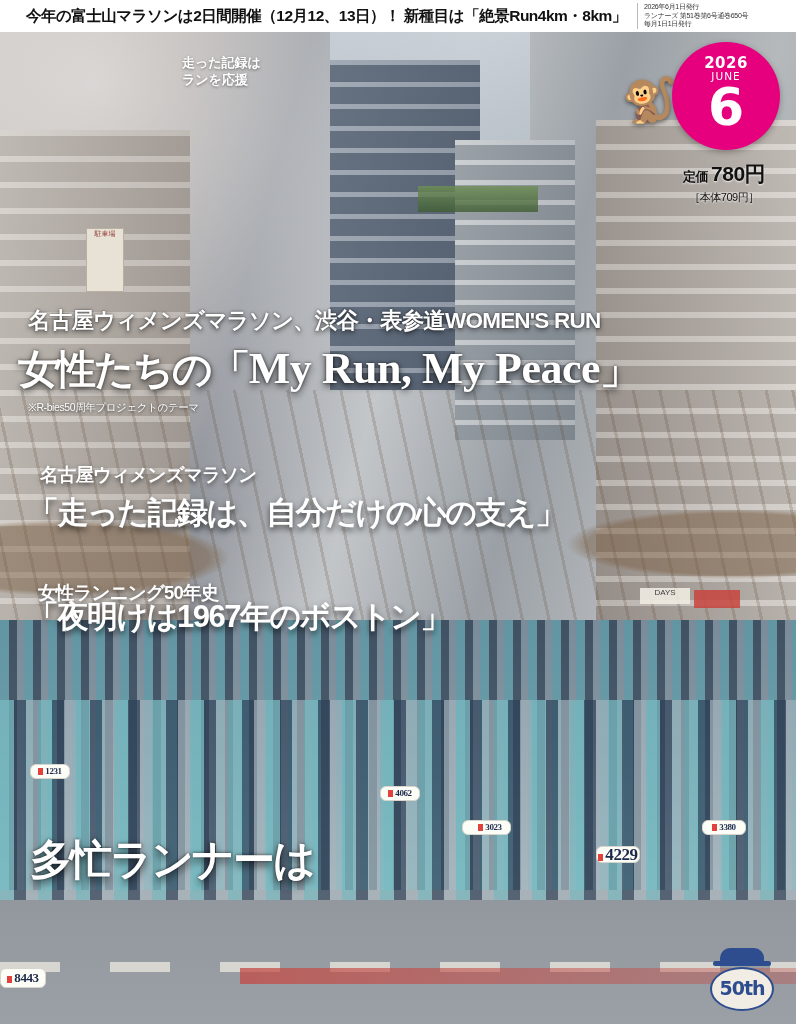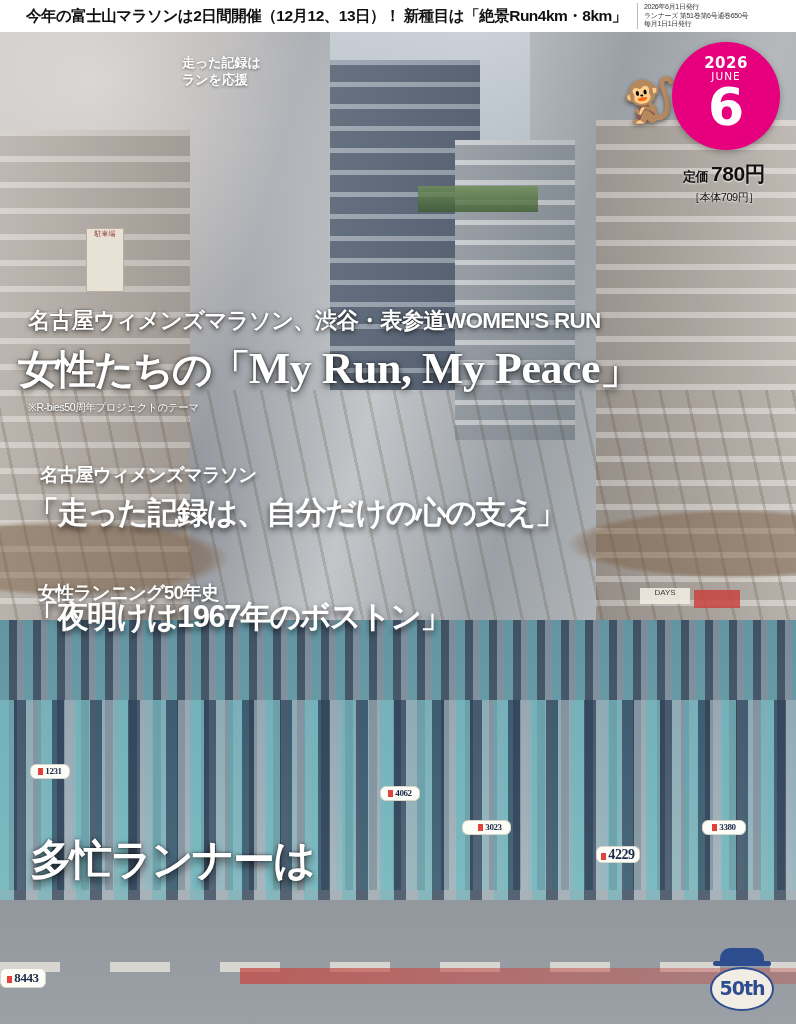--- a/index.html
+++ b/index.html
@@ -354,21 +354,21 @@
     <div class="lane-line"></div>
     <div class="lane-red"></div>
     <div class="shop-sign">駐車場</div>
     <div class="sign-red"></div>
     <div class="sign-white">DAYS</div>
   </div>
 
   <div class="bib" style="left:30px; top:764px; width:38px;">1231</div>
   <div class="bib" style="left:380px; top:786px; width:38px;">4062</div>
   <div class="bib" style="left:462px; top:820px; width:40px;padding-left:7px;">3023</div>
-  <div class="bib" style="left:596px; top:846px; width:42px; font-size:14px; line-height:15px;">4229</div>
+  <div class="bib" style="left:596px; top:846px; width:42px; font-size:17px; line-height:15px;">4229</div>
   <div class="bib" style="left:702px; top:820px; width:42px;">3380</div>
   <div class="bib" style="left:0px; top:968px; width:44px; font-size:13px; line-height:18px;">8443</div>
 
   <div class="topstrip">
     <div class="headline">今年の富士山マラソンは2日間開催（12月12、13日）！ 新種目は「絶景Run4km・8km」</div>
     <div class="imprint">
       <div>2026年6月1日発行</div>
       <div>ランナーズ 第51巻第6号通巻650号</div>
       <div>毎月1日1日発行</div>
     </div>

